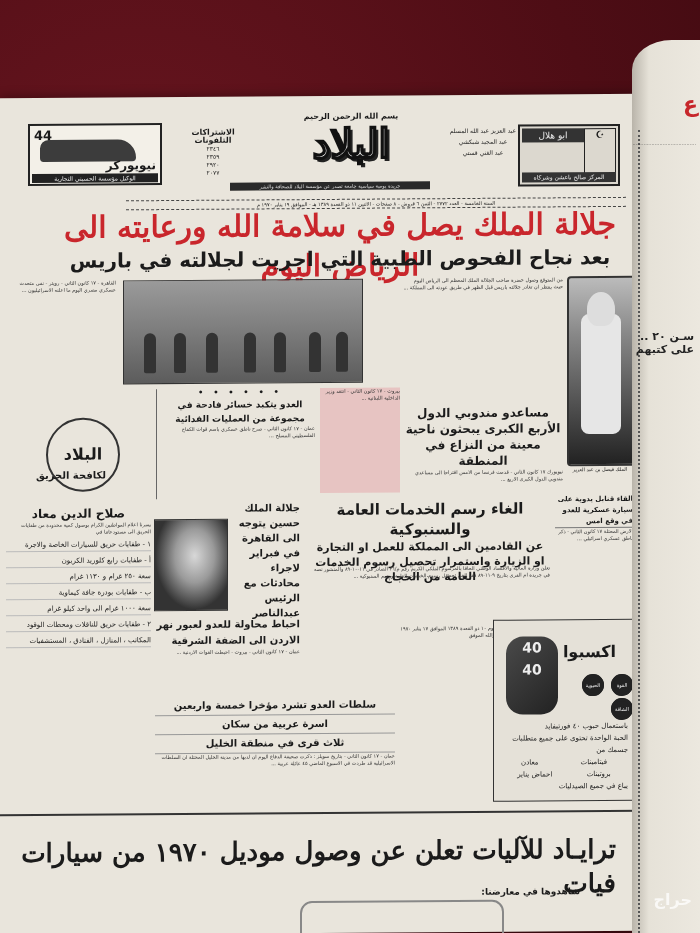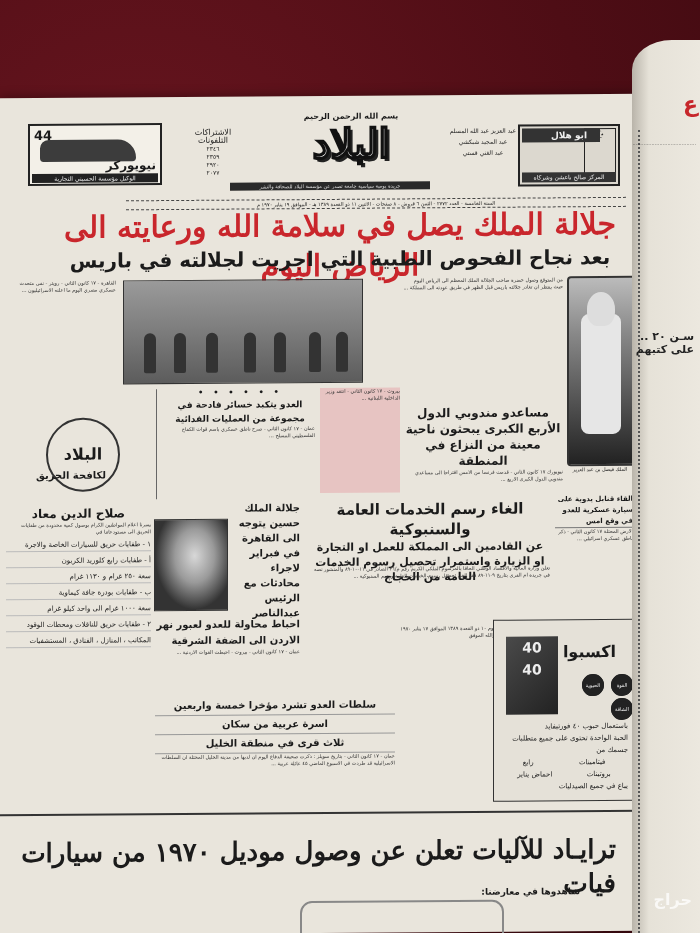--- a/index.html
+++ b/index.html
@@ -13,28 +13,28 @@
   .curl-dots{position:absolute;left:6px;top:90px;bottom:0;border-left:2px dotted #555;}
 
   
   .mast{position:absolute;left:8px;top:16px;width:624px;height:86px;}
   .ad-car{position:absolute;left:20px;top:10px;width:130px;height:58px;border:2px solid #222;background:#f3f0e8;}
   .ad-car .num{position:absolute;left:4px;top:2px;font-weight:bold;font-size:13px;}
   .ad-car .car{position:absolute;left:10px;top:14px;width:96px;height:22px;background:#3c3c3c;border-radius:14px 30px 6px 6px;}
   .ad-car .brand{position:absolute;right:4px;bottom:11px;font-size:12px;font-weight:bold;}
   .ad-car .sub{position:absolute;left:2px;right:2px;bottom:1px;height:9px;background:#222;color:#eee;font-size:6px;line-height:9px;text-align:center;}
   .subs{position:absolute;left:165px;top:16px;width:80px;font-size:6px;line-height:8px;text-align:center;}
-  .subs .h{font-weight:normal;font-size:8px;}
+  .subs .h{font-weight:bold;font-size:8px;}
   .logo-wrap{position:absolute;left:258px;top:0;width:170px;text-align:center;}
   .basmala{font-size:8px;font-weight:bold;}
   .logo{font-size:40px;font-weight:bold;letter-spacing:-1px;color:#fff;-webkit-text-stroke:2px #111;text-shadow:3px 3px 0 #222;line-height:46px;font-family:"DejaVu Serif",serif;}
   .tagline{position:absolute;left:222px;top:70px;width:200px;height:8px;background:#2a2a2a;color:#ddd;font-size:5px;line-height:8px;text-align:center;}
   .editors{position:absolute;left:440px;top:14px;width:70px;font-size:6px;line-height:11px;text-align:center;}
   .ad-hilal{position:absolute;left:510px;top:14px;width:98px;height:58px;border:2px solid #222;background:#dcd8cf;}
-  .ad-hilal .dark{position:absolute;left:2px;top:2px;width:62px;height:14px;background:#333;color:#eee;font-size:9px;font-weight:bold;text-align:center;line-height:14px;padding-left:16px;}
+  .ad-hilal .dark{position:absolute;left:2px;top:2px;width:62px;height:14px;background:#333;color:#eee;font-size:9px;font-weight:normal;text-align:center;line-height:14px;}
   .ad-hilal .box{position:absolute;right:2px;top:2px;width:30px;height:44px;border:1px solid #222;font-size:5px;text-align:center;}
   .ad-hilal .moon{font-size:10px;}
   .ad-hilal .bottom{position:absolute;left:2px;right:2px;bottom:2px;height:10px;background:#333;color:#eee;font-size:6px;line-height:10px;text-align:center;}
   .dateline{position:absolute;left:118px;top:87px;width:500px;border-top:1px dashed #444;border-bottom:1px dashed #444;font-size:5px;line-height:8px;text-align:center;}
 
   
   .head-main{position:absolute;left:50px;top:110px;width:580px;text-align:center;color:#c9262c;font-size:30px;font-weight:bold;font-family:"DejaVu Serif",serif;line-height:40px;}
   .head-sub{position:absolute;left:40px;top:150px;width:600px;text-align:center;font-size:20px;font-weight:bold;line-height:26px;}
 
   
@@ -74,21 +74,21 @@
   .side-right .h{font-size:7px;font-weight:bold;line-height:11px;border-bottom:1px solid #777;}
 
   .jordan{position:absolute;left:150px;top:520px;width:150px;height:100px;}
   .jordan .h{font-size:10px;font-weight:bold;line-height:16px;}
   .occupation{position:absolute;left:155px;top:600px;width:240px;height:120px;}
   .occupation .h{font-size:10px;font-weight:bold;line-height:18px;text-align:center;border-bottom:1px solid #999;}
   .taxes-col2{position:absolute;left:400px;top:530px;width:95px;height:190px;}
 
   .ad-ikbo{position:absolute;left:493px;top:525px;width:140px;height:180px;border:1px solid #333;background:#e5e1d8;}
   .ad-ikbo .title{position:absolute;right:18px;top:22px;font-size:16px;font-weight:bold;margin-left:12px;}
-  .ad-ikbo .pack{position:absolute;left:12px;top:16px;width:52px;height:78px;background:linear-gradient(135deg,#4a4a4a,#222);color:#eee;font-weight:bold;font-size:14px;text-align:center;line-height:22px;}
+  .ad-ikbo .pack{position:absolute;left:12px;top:16px;width:52px;height:78px;background:linear-gradient(135deg,#4a4a4a,#222);color:#eee;font-weight:bold;font-size:14px;text-align:center;line-height:22px;border-radius:17px;}
   .ad-ikbo .stars{position:absolute;left:70px;top:52px;}
   .ad-ikbo .star{display:inline-block;width:22px;height:22px;background:#222;color:#eee;border-radius:50%;font-size:5px;text-align:center;line-height:22px;margin:0 1px;box-shadow:0 0 0 3px #222 inset;}
   .ad-ikbo .lines{position:absolute;left:6px;right:6px;top:100px;font-size:7px;line-height:12px;text-align:right;}
   .ad-ikbo .grid{display:flex;justify-content:space-around;font-size:7px;}
 
   .bottom-ad{position:absolute;left:0;top:716px;width:640px;height:121px;border-top:2px solid #333;}
   .bottom-ad .h{position:absolute;right:24px;top:20px;font-size:26px;font-weight:bold;font-family:"DejaVu Serif",serif;line-height:34px;}
   .bottom-ad .s{position:absolute;right:60px;top:74px;font-size:9px;font-weight:bold;}
   .bottom-ad .car{position:absolute;left:300px;bottom:-10px;width:200px;height:40px;border:2px solid #888;border-radius:12px 12px 0 0;}
   .watermark{position:absolute;right:8px;top:890px;font-size:16px;font-weight:bold;color:rgba(255,255,255,.75);direction:rtl;margin-left:8px;}
@@ -231,21 +231,21 @@
     <div class="stars">
       <span class="star">القوة</span>
       <span class="star">الحيوية</span>
       <span class="star">الشاقة</span>
     </div>
     <div class="lines">
       <div>باستعمال حبوب ٤٠ فورتيفايد</div>
       <div>الحبة الواحدة تحتوى على جميع متطلبات جسمك من</div>
       <div class="grid">
           <span>فيتامينات</span>
-          <span>رابع</span>
+          <span>معادن</span>
         </div>
       <div class="grid">
           <span>بروتينات</span>
           <span>احماض يناير</span>
         </div>
       <div>يباع في جميع الصيدليات</div>
     </div>
   </div>
 
   <div class="bottom-ad">

